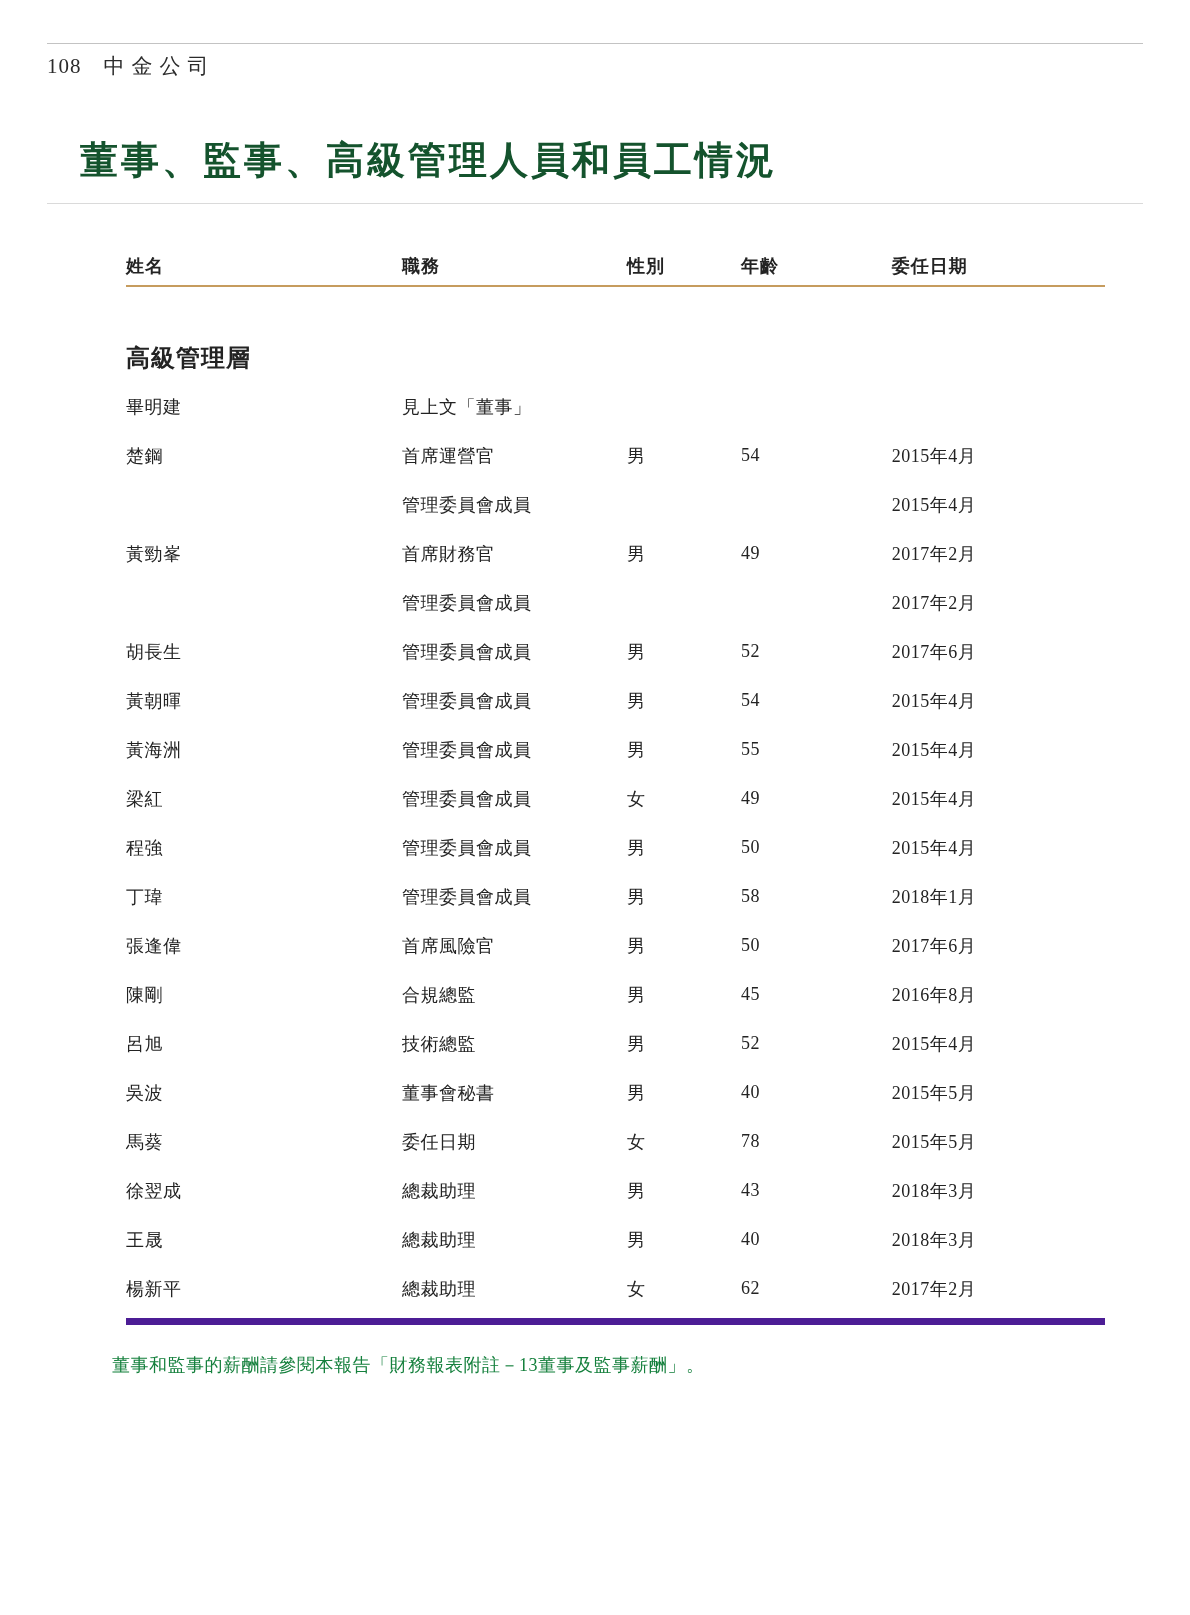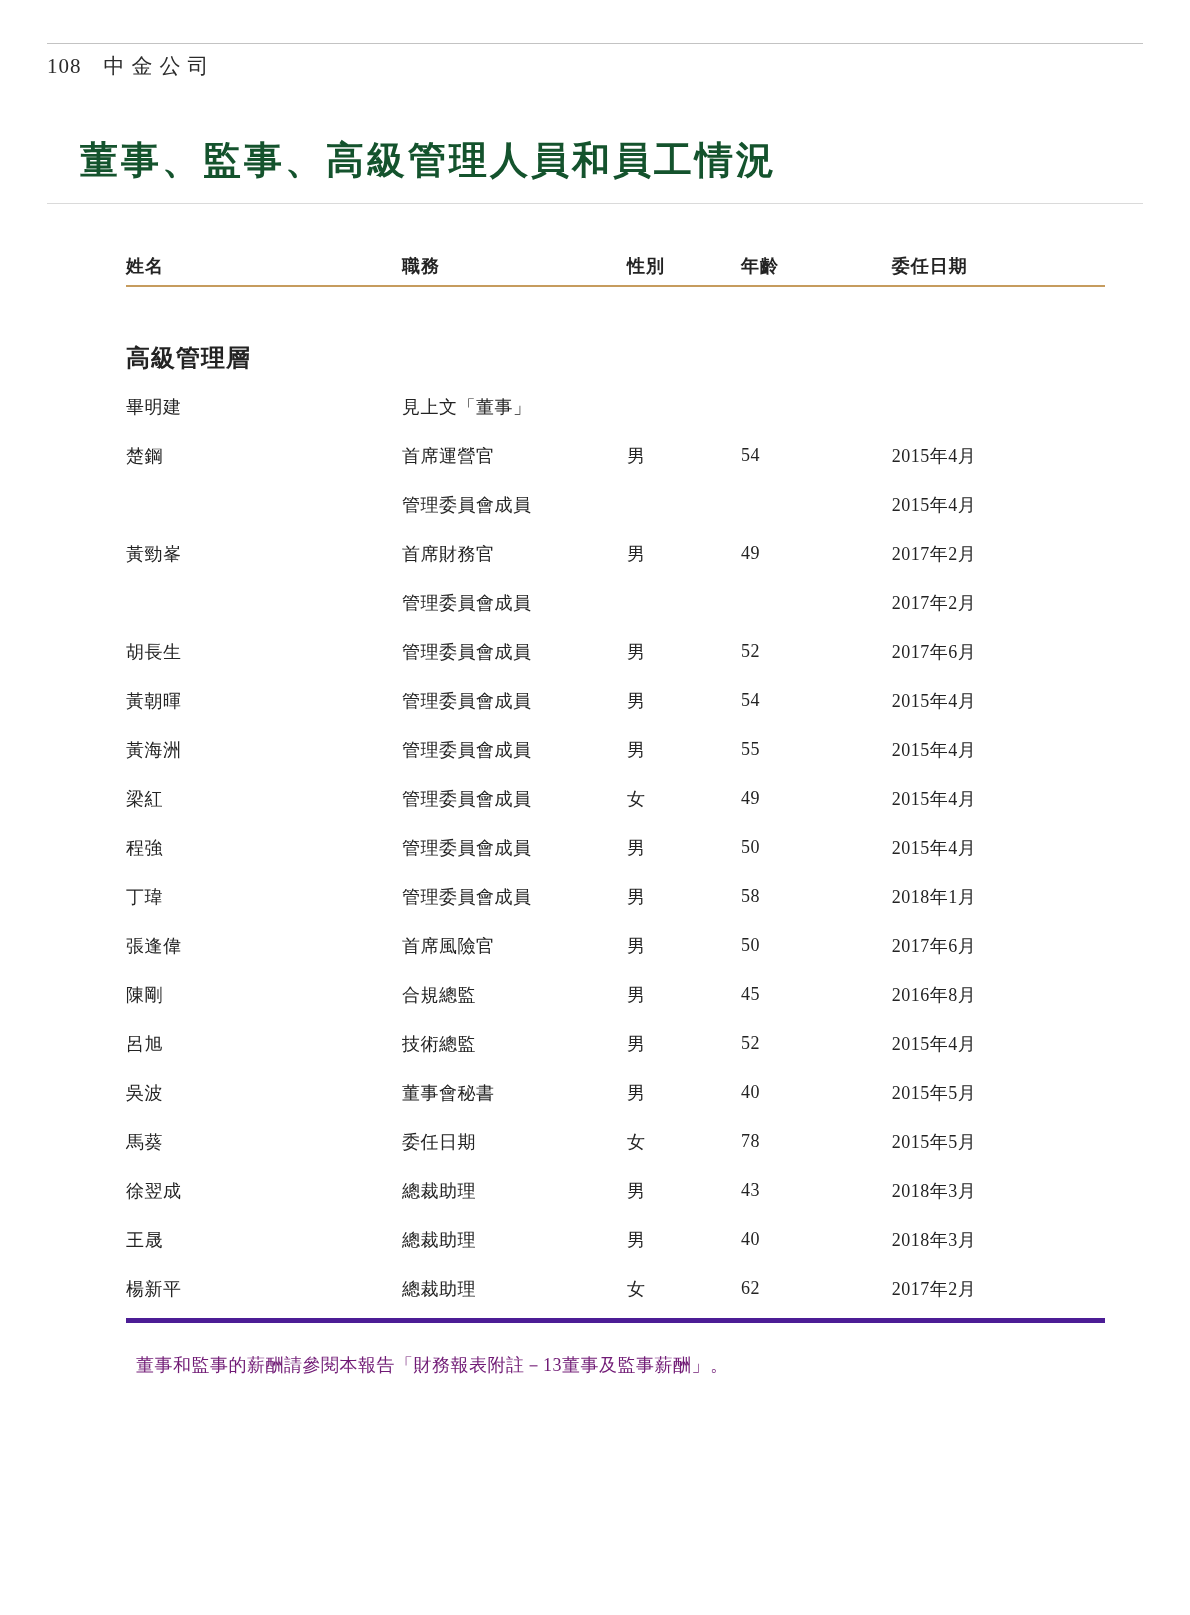--- a/index.html
+++ b/index.html
@@ -15,30 +15,30 @@
   .doc-title{
     position:absolute;left:80px;top:134px;font-size:38px;font-weight:bold;
     color:#14532d;letter-spacing:3px;line-height:1.4;
   }
   .title-rule{position:absolute;left:47px;top:203px;width:1096px;height:1px;background:#dadada;}
 
   .mgmt-table{position:absolute;left:126px;top:252px;width:979px;}
   .thead{display:flex;align-items:flex-end;height:26px;padding-bottom:7px;border-bottom:2px solid #c69c5e;}
   .th{font-weight:bold;font-size:18px;letter-spacing:1px;}
   .section-head{margin-top:57px;height:28px;display:flex;align-items:center;font-weight:bold;font-size:24px;letter-spacing:1px;}
-  .tbody{margin-top:10px;padding-bottom:5px;border-bottom:5px solid #4c1d95;}
+  .tbody{margin-top:10px;padding-bottom:5px;border-bottom:7px solid #4c1d95;}
   .tr{display:flex;align-items:center;height:49px;}
   .td{font-size:18px;letter-spacing:0.5px;white-space:nowrap;}
   .c-name{width:286px;}
   .c-pos{width:233px;}
   .c-gender{width:118px;}
   .c-age{width:121px;}
   .c-date{width:221px;margin-left:34px;}
 
-  .footnote{position:absolute;left:136px;top:1353px;font-size:18px;letter-spacing:0.5px;color:#701a75;}
+  .footnote{position:absolute;left:112px;top:1353px;font-size:18px;letter-spacing:0.5px;color:#15803d;}
 </style>
 </head>
 <body>
 
 <div class="page">
 
   <div class="top-rule"></div>
 
   <div class="page-head">
     <span class="page-num">108</span>

